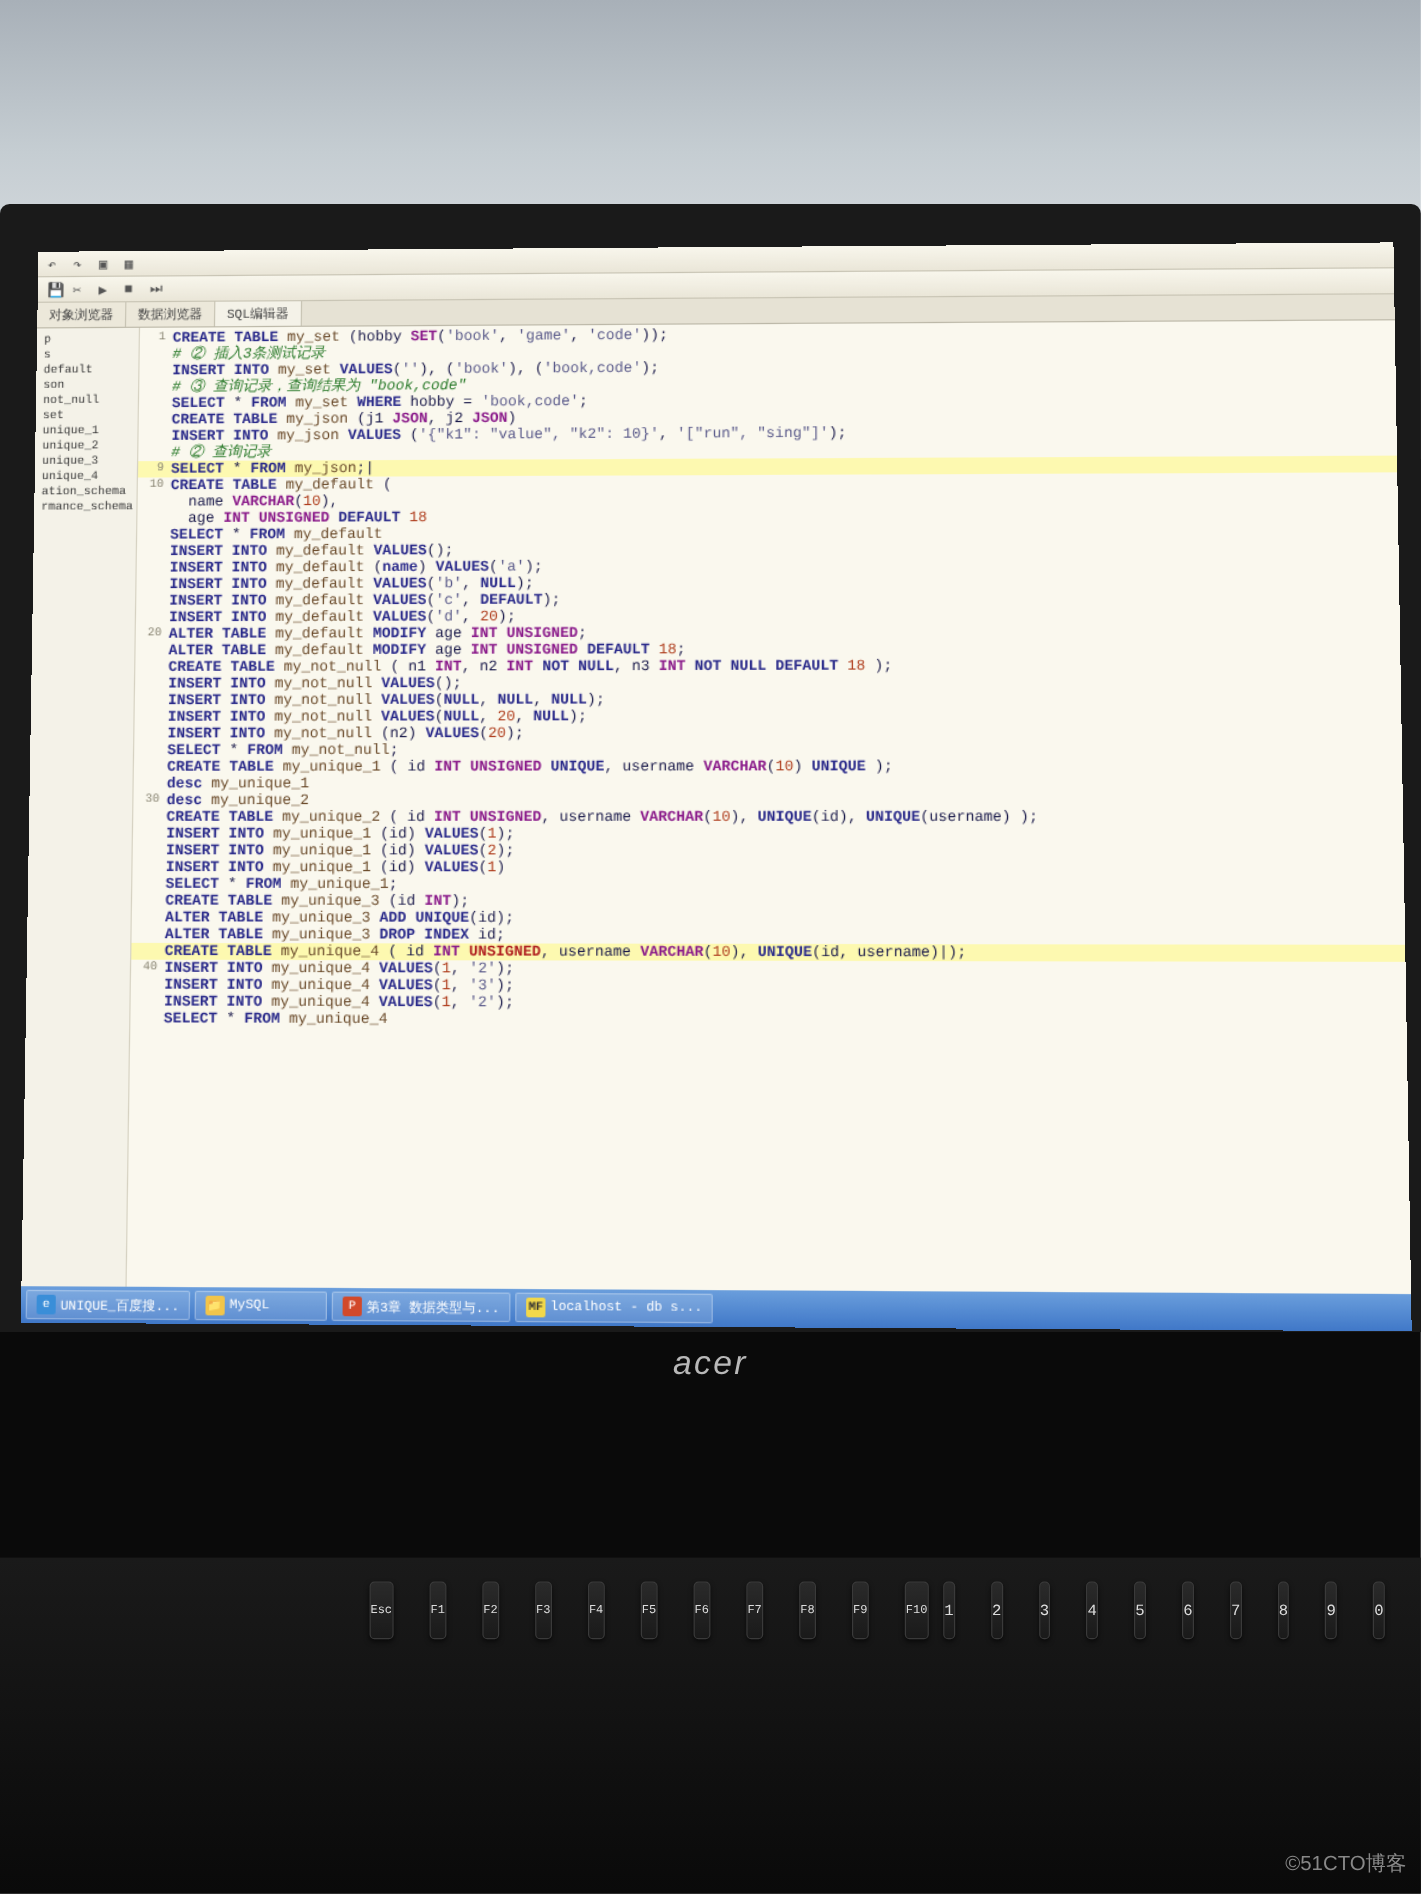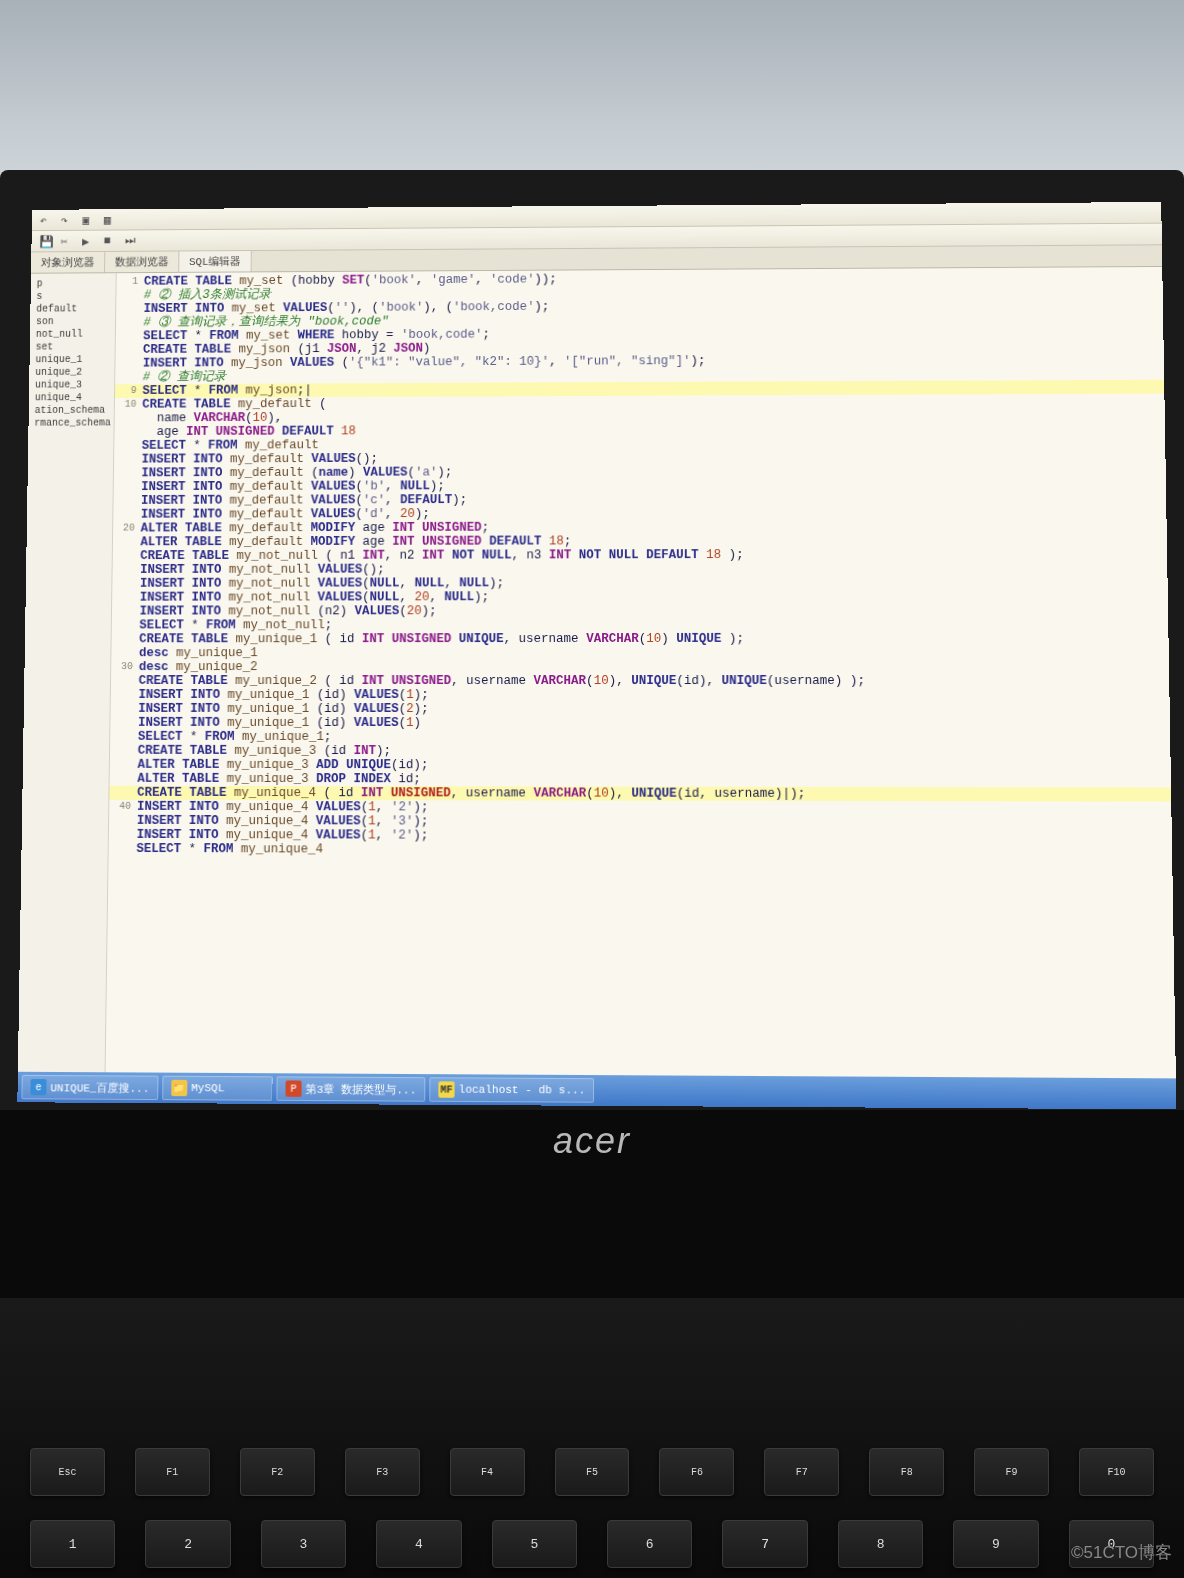--- a/index.html
+++ b/index.html
@@ -148,36 +148,36 @@
   }
 
   .monitor-logo {
     position: absolute;
     top: 1120px;
     left: 50%;
     transform: translateX(-50%);
     color: #b8b8b8;
     font-family: Arial, sans-serif;
     font-style: italic;
-    font-size: 36px;
+    font-size: 28px;
     letter-spacing: 2px;
   }
 
   .keyboard {
     position: absolute;
     bottom: 0;
     left: 0;
     right: 0;
     height: 280px;
     background: linear-gradient(#1a1a1a,#0a0a0a);
     display: flex;
-    flex-direction: column;
+    flex-direction: row;
     justify-content: flex-end;
     padding: 20px 30px 10px;
-    gap: 24px;
+    gap: 12px;
   }
   .kb-row { display: flex; gap: 30px; justify-content: space-between; }
   .key {
     flex: 1;
     height: 48px;
     background: linear-gradient(#2a2a2a,#1a1a1a);
     border: 1px solid #3a3a3a;
     border-radius: 4px;
     color: #ddd;
     display: flex;

